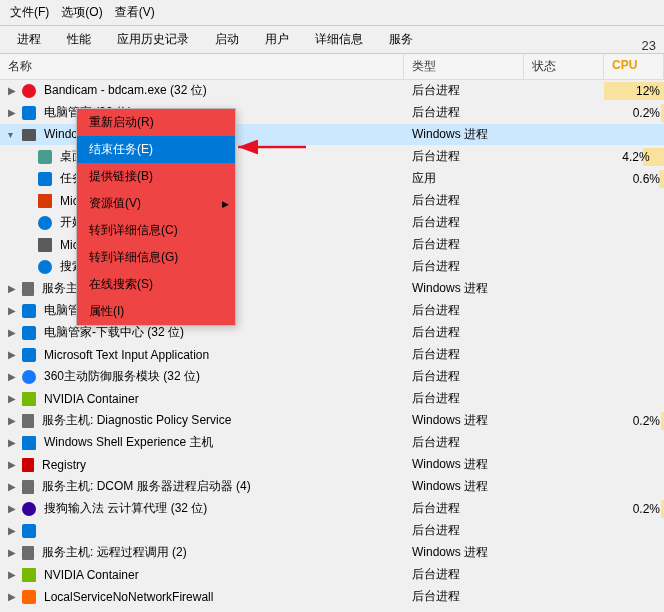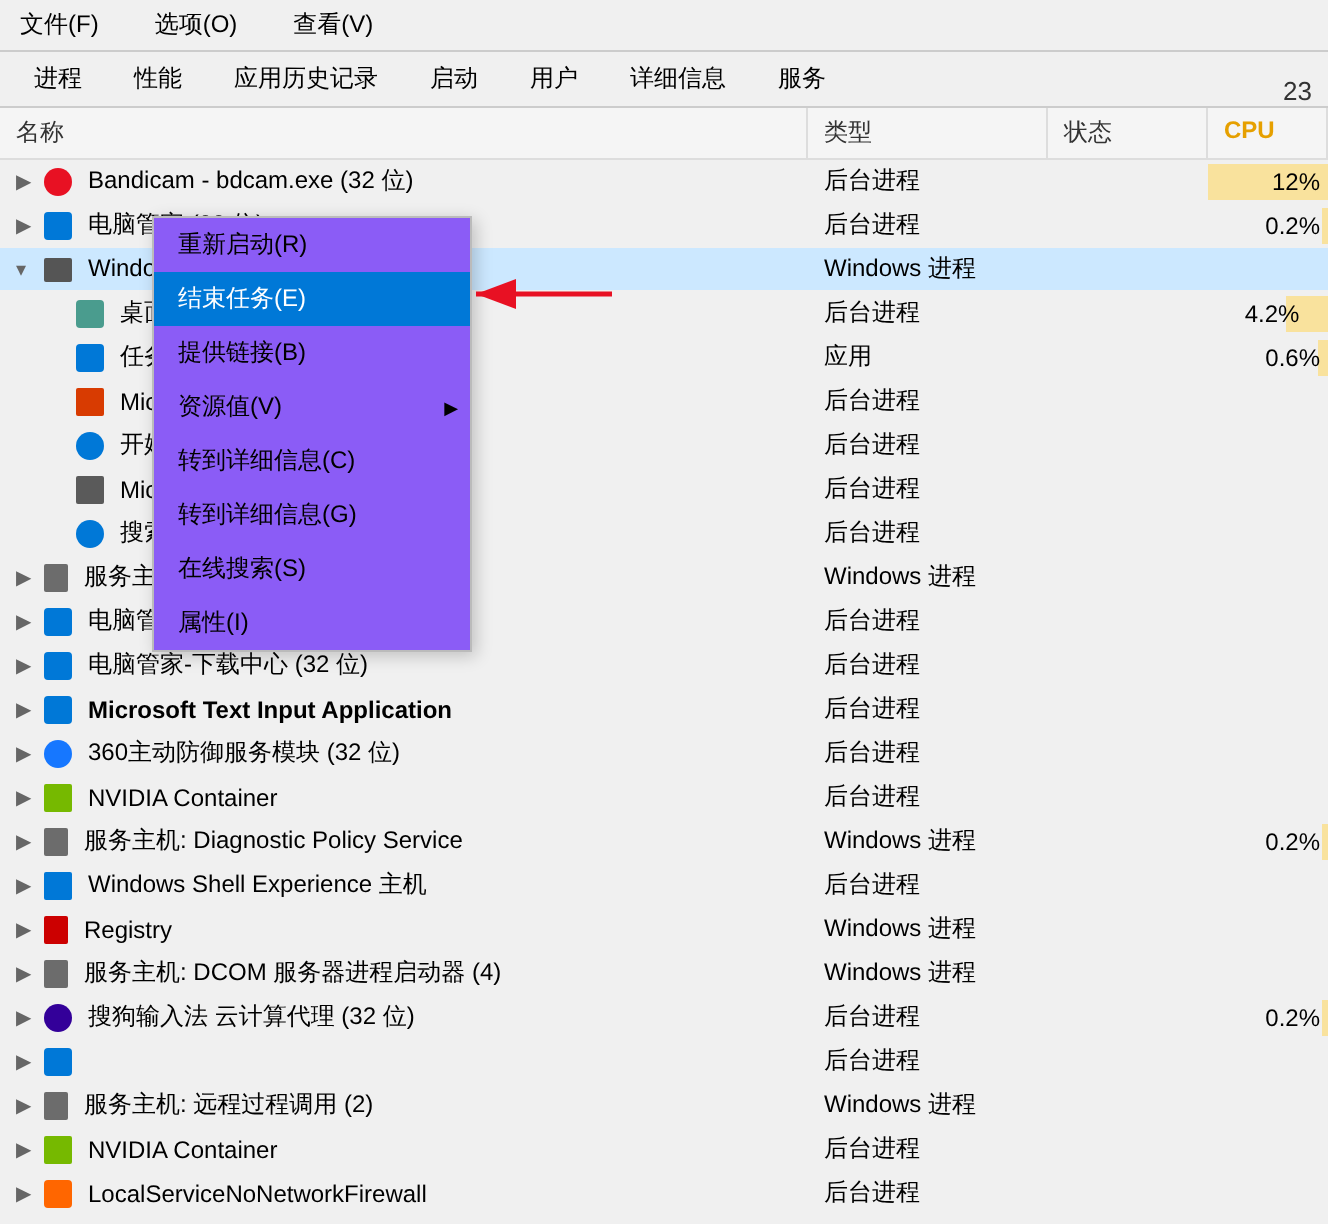--- a/index.html
+++ b/index.html
@@ -12,21 +12,21 @@
       overflow: hidden;
       user-select: none;
     }
 
     
     .menubar {
       background: #f0f0f0;
       border-bottom: 1px solid #ccc;
       padding: 2px 4px;
       display: flex;
-      gap: 16px;
+      gap: 0;
       font-size: 12px;
     }
     .menubar-item {
       padding: 2px 6px;
       cursor: pointer;
       color: #000;
     }
 
     
     .tabs {
@@ -96,21 +96,21 @@
       display: inline-flex;
       align-items: center;
       justify-content: center;
     }
 
     
     .context-menu {
       position: absolute;
       top: 108px;
       left: 76px;
-      background: #8b5cf6;
+      background: #ef4444;
       border: 1px solid #bbb;
       box-shadow: 2px 2px 8px rgba(0,0,0,0.2);
       z-index: 100;
       min-width: 160px;
       font-size: 12px;
     }
     .context-menu-item {
       padding: 5px 20px 5px 12px;
       cursor: pointer;
       color: #000;
@@ -295,21 +295,21 @@
           <span style="white-space: nowrap; overflow: hidden; text-overflow: ellipsis; margin-left: 4px;">电脑管家-下载中心 (32 位)</span>
         </div>
         <div class="cell">后台进程</div>
         <div class="cell"></div>
         <div class="cell" style="position: relative; text-align: right; padding-right: 4px;"><span style="position: relative; z-index: 1;"></span></div>
       </div>
       <div class="table-row">
         <div class="cell cell-name" style="padding-left: 8px;">
           <span class="expand-arrow">▶</span>
           <span class="icon" style="background: rgb(0, 120, 215); width: 14px; height: 14px; border-radius: 2px; display: inline-block; flex-shrink: 0;"></span>
-          <span style="white-space: nowrap; overflow: hidden; text-overflow: ellipsis; margin-left: 4px; font-weight: bold;">Microsoft Text Input Application</span>
+          <span style="white-space: nowrap; overflow: hidden; text-overflow: ellipsis; margin-left: 4px;">Microsoft Text Input Application</span>
         </div>
         <div class="cell">后台进程</div>
         <div class="cell"></div>
         <div class="cell" style="position: relative; text-align: right; padding-right: 4px;"><span style="position: relative; z-index: 1;"></span></div>
       </div>
       <div class="table-row">
         <div class="cell cell-name" style="padding-left: 8px;">
           <span class="expand-arrow">▶</span>
           <span class="icon" style="background: rgb(22, 119, 255); border-radius: 50%; width: 14px; height: 14px; display: inline-block; flex-shrink: 0;"></span>
           <span style="white-space: nowrap; overflow: hidden; text-overflow: ellipsis; margin-left: 4px;">360主动防御服务模块 (32 位)</span>

